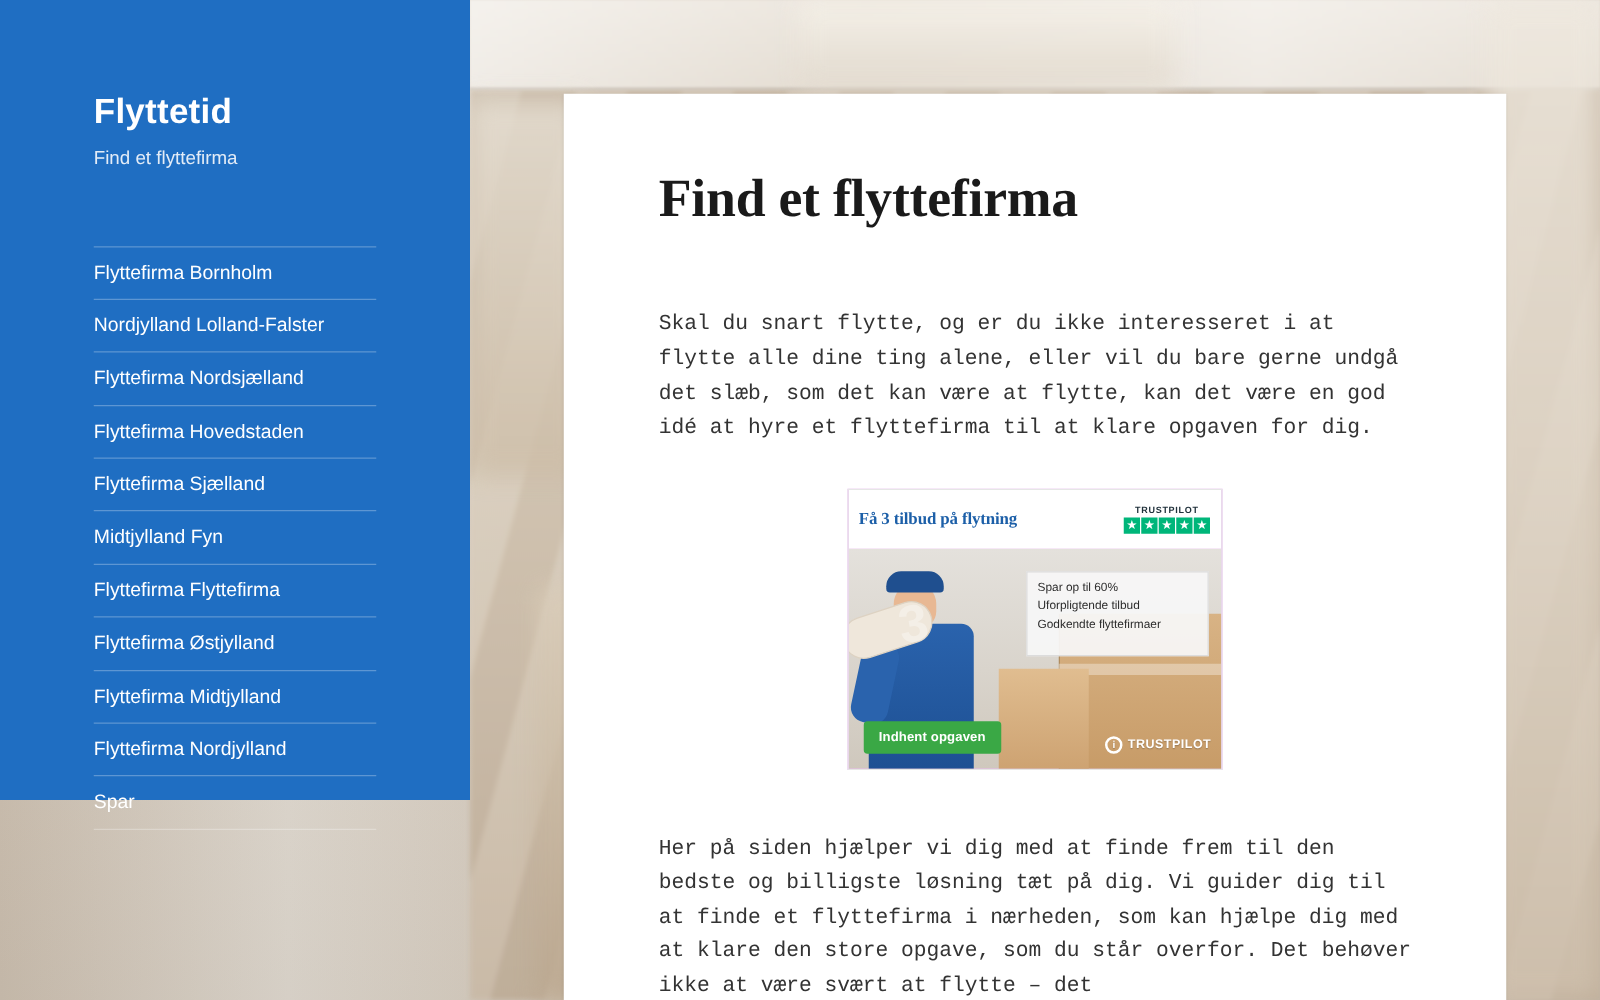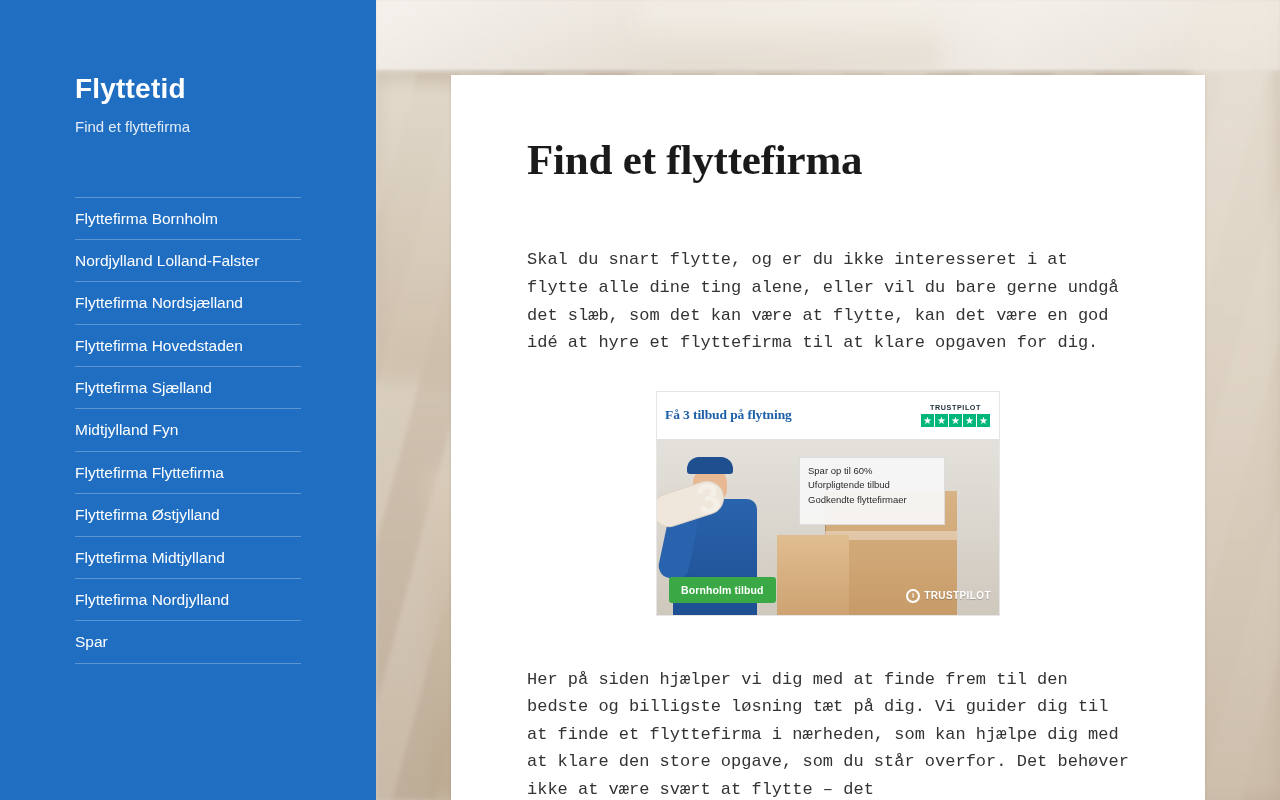--- a/index.html
+++ b/index.html
@@ -57,21 +57,21 @@
             background: linear-gradient(180deg,#efe9df,#cfc0ad); }
   .blob-c { left: 430px; top: 470px; width: 60px; height: 330px;
             background: linear-gradient(180deg,#dacdb9,#b9a58c); }
   .blob-d { left: 640px; top: 0; width: 300px; height: 70px;
             background: linear-gradient(180deg,#f6f2ea,#e2dace); opacity:.9;}
 
   
   .sidebar {
     position: absolute;
     left: 0; top: 0;
-    width: 376px; height: 800px;
+    width: 376px; height: 640px;
     background: #1f6ec2;
     padding: 72px 40px 0 75px;
   }
   .site-title {
     margin: 0;
     font-size: 28px;
     line-height: 1.2;
     font-weight: bold;
     color: #ffffff;
     letter-spacing: .2px;
@@ -128,21 +128,21 @@
   .entry-p.second { margin-top: 50px; }
 
   
   .banner-wrap {
     margin: 34px 0 0 0;
     display: flex;
     justify-content: center;
   }
   .banner {
     position: relative;
-    width: 344px;
+    width: 300px;
     height: 225px;
     background: #f0abfc;
     border: 1px solid #e6e6e6;
     overflow: hidden;
   }
   .banner-head {
     position: absolute; left: 0; top: 0; right: 0; height: 47px;
     background: #ffffff;
     display: flex; align-items: center; justify-content: space-between;
     padding: 0 6px 0 8px;
@@ -333,21 +333,21 @@
         <div class="mover-roll"></div>
 
         <div class="wm">3</div>
 
         <div class="info-card">
           <div class="info-line">Spar op til 60%</div>
           <div class="info-line">Uforpligtende tilbud</div>
           <div class="info-line">Godkendte flyttefirmaer</div>
         </div>
 
-        <div class="cta">Bornholm tilbud</div>
+        <div class="cta">Indhent opgaven</div>
 
         <div class="brand">
           <span class="brand-mark">i</span>
           <span>TRUSTPILOT</span>
         </div>
       </div>
 
     </div>
   </div>
 

